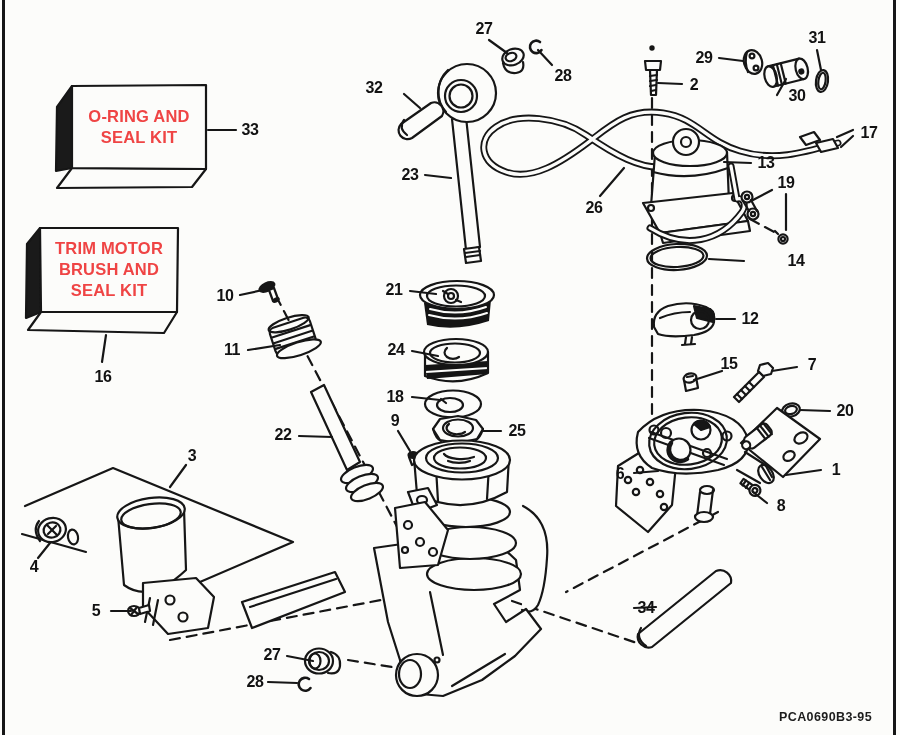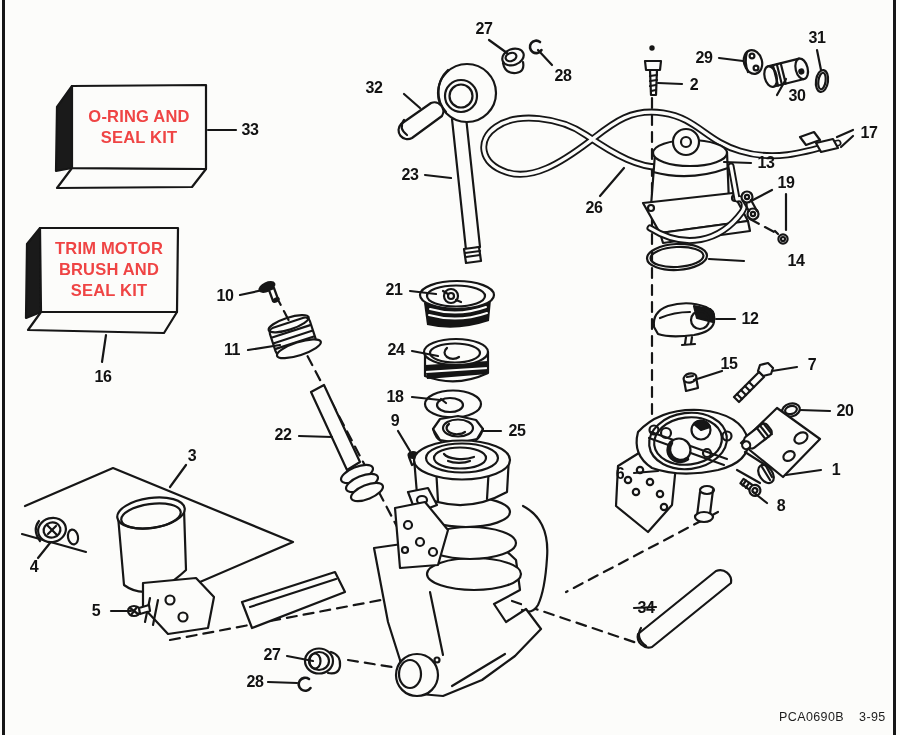--- a/index.html
+++ b/index.html
@@ -3,21 +3,21 @@
 <meta charset="utf-8">
 <style>
   html,body{margin:0;padding:0;background:#e8e8e8;}
   .stage{position:relative;width:900px;height:735px;background:#fcfcfa;overflow:hidden;
          font-family:"Liberation Sans",sans-serif;}
   .stage svg{position:absolute;left:0;top:0;}
   .callout{position:absolute;transform:translate(-50%,-50%);font-weight:700;font-size:16px;
            color:#121212;letter-spacing:-0.5px;line-height:1;user-select:none;}
   .kit-label{position:absolute;transform:translate(-50%,-50%);text-align:center;font-weight:700;
              font-size:16.5px;line-height:1.28;letter-spacing:.2px;color:#ef4444;white-space:pre-line;}
-  .plate-code{position:absolute;left:779px;top:710px;display:flex;gap:15px;font-weight:400;
+  .plate-code{position:absolute;left:779px;top:710px;display:flex;font-weight:700;
               font-size:12.5px;letter-spacing:.4px;color:#1d1d1d;}
 </style>
 </head>
 <body>
 
 <div class="stage">
 
 <svg width="900" height="735" viewBox="0 0 900 735">
   <g stroke="#161616" stroke-width="2.2" fill="none" stroke-linecap="round" stroke-linejoin="round">
 

